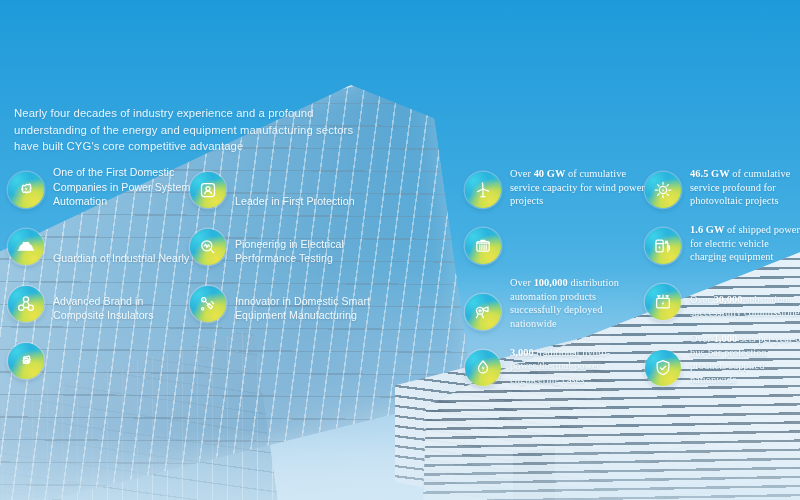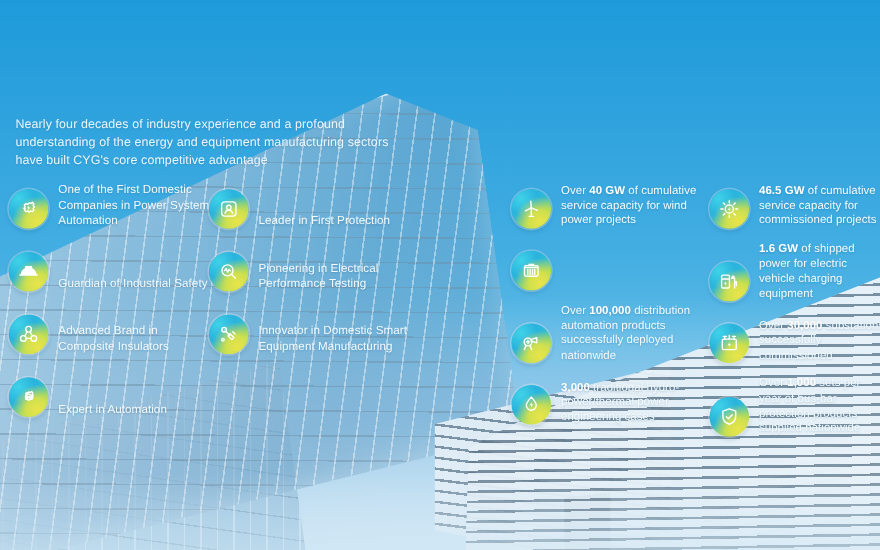--- a/index.html
+++ b/index.html
@@ -121,21 +121,21 @@
   .badge svg *{ stroke:#ffffff; fill:none; stroke-width:1.5; stroke-linecap:round; stroke-linejoin:round; }
   .badge svg .f{ fill:#ffffff; stroke:none; }
 
   .txt{
     color:#f2fbff; font-size:10.6px; line-height:14.2px;
     padding-top:2px; letter-spacing:.05px;
     text-shadow:0 1px 2px rgba(0,60,100,.22);
   }
   .txt b{ font-weight:700; color:#ffffff; }
 
-  .col-3 .txt, .col-4 .txt{ font-size:10.4px; line-height:13.6px; }
+  .col-3 .txt, .col-4 .txt{ font-size:10.4px; line-height:13.6px;font-family:Liberation Serif, serif; }
 </style>
 </head>
 <body>
 
 <div id="bg">
   <div class="sky"></div>
   <div class="sky-haze"></div>
   <div class="tower-left-b"></div>
   <div class="tower-left"></div>
   <div class="tower-left-edge"></div>
@@ -160,42 +160,41 @@
         </div>
         <div class="txt">One of the First Domestic Companies in Power System Automation</div>
       </div>
       <div class="item">
         <div class="badge">
           <svg viewBox="0 0 24 24">
             <path class="f" d="M3.4 15.6c0-3.6 2-6.4 4.6-7.4v-1c0-.7.6-1.3 1.3-1.3h5.4c.7 0 1.3.6 1.3 1.3v1c2.6 1 4.6 3.8 4.6 7.4z"></path>
             <path d="M2.6 15.6h18.8" stroke-width="1.6"></path>
           </svg>
         </div>
-        <div class="txt">Guardian of Industrial Safety</div>
+        <div class="txt">Guardian of Industrial Nearly</div>
       </div>
       <div class="item">
         <div class="badge">
           <svg viewBox="0 0 24 24">
             <circle cx="12" cy="6.4" r="3.1"></circle>
             <circle cx="6.3" cy="16.4" r="3.1"></circle>
             <circle cx="17.7" cy="16.4" r="3.1"></circle>
             <path d="M10.4 9.1L8 13.8M13.6 9.1L16 13.8M9.4 16.4h5.2"></path>
           </svg>
         </div>
         <div class="txt">Advanced Brand in Composite Insulators</div>
       </div>
       <div class="item">
         <div class="badge">
           <svg viewBox="0 0 24 24">
             <path d="M12 3.4l1.7.5 1.3-1 1.2 1.2-.5 1.7 1 1.3-1 1.3.5 1.7-1.2 1.2-1.7-.5-1.3 1-1.3-1-1.7.5L8.8 11l.5-1.7-1-1.3 1-1.3-.5-1.7L10 3.9l1.7.5z" transform="translate(0 3) scale(1.02)"></path>
             <circle cx="12" cy="12" r="3.1"></circle>
             <path d="M10.8 13.3v-2.1h.9l.5 1.1.5-1.1h.9v2.1" stroke-width="1.1"></path>
           </svg>
         </div>
-        <div class="txt">Expert in Automation</div>
       </div>
     </div>
   <div class="col col-2">
       <div class="item">
         <div class="badge">
           <svg viewBox="0 0 24 24">
             <rect x="4.2" y="4.2" width="15.6" height="15.6" rx="3.4"></rect>
             <circle cx="12" cy="10.3" r="2.4"></circle>
             <path d="M7.9 16.6c.6-2.1 2.2-3.2 4.1-3.2s3.5 1.1 4.1 3.2"></path>
           </svg>
@@ -271,21 +270,21 @@
     </div>
   <div class="col col-4">
       <div class="item">
         <div class="badge">
           <svg viewBox="0 0 24 24">
             <circle cx="12" cy="12" r="4.4"></circle>
             <path d="M12 2.8v2.4M12 18.8v2.4M2.8 12h2.4M18.8 12h2.4M5.5 5.5l1.7 1.7M16.8 16.8l1.7 1.7M18.5 5.5l-1.7 1.7M7.2 16.8l-1.7 1.7" stroke-width="1.4"></path>
             <path class="f" d="M12.6 9.3l-2.1 3.4h1.5l-.6 2.4 2.2-3.5h-1.6z"></path>
           </svg>
         </div>
-        <div class="txt"><span></span><b>46.5 GW</b><span> of cumulative service capacity for commissioned projects</span></div>
+        <div class="txt"><span></span><b>46.5 GW</b><span> of cumulative service profound for photovoltaic projects</span></div>
       </div>
       <div class="item">
         <div class="badge">
           <svg viewBox="0 0 24 24">
             <rect x="3.6" y="5" width="8.6" height="14" rx="1.5"></rect>
             <path d="M3.6 9.2h8.6" stroke-width="1.2"></path>
             <path class="f" d="M8.3 11.2l-2 3.3h1.4l-.5 2.2 2.1-3.3H8z"></path>
             <path d="M14.4 8.4h3.4v10.6M15.4 6.2v2.2M17 6.2v2.2" stroke-width="1.4"></path>
             <path d="M17.8 12.2h1.8v4.2" stroke-width="1.3"></path>
           </svg>

